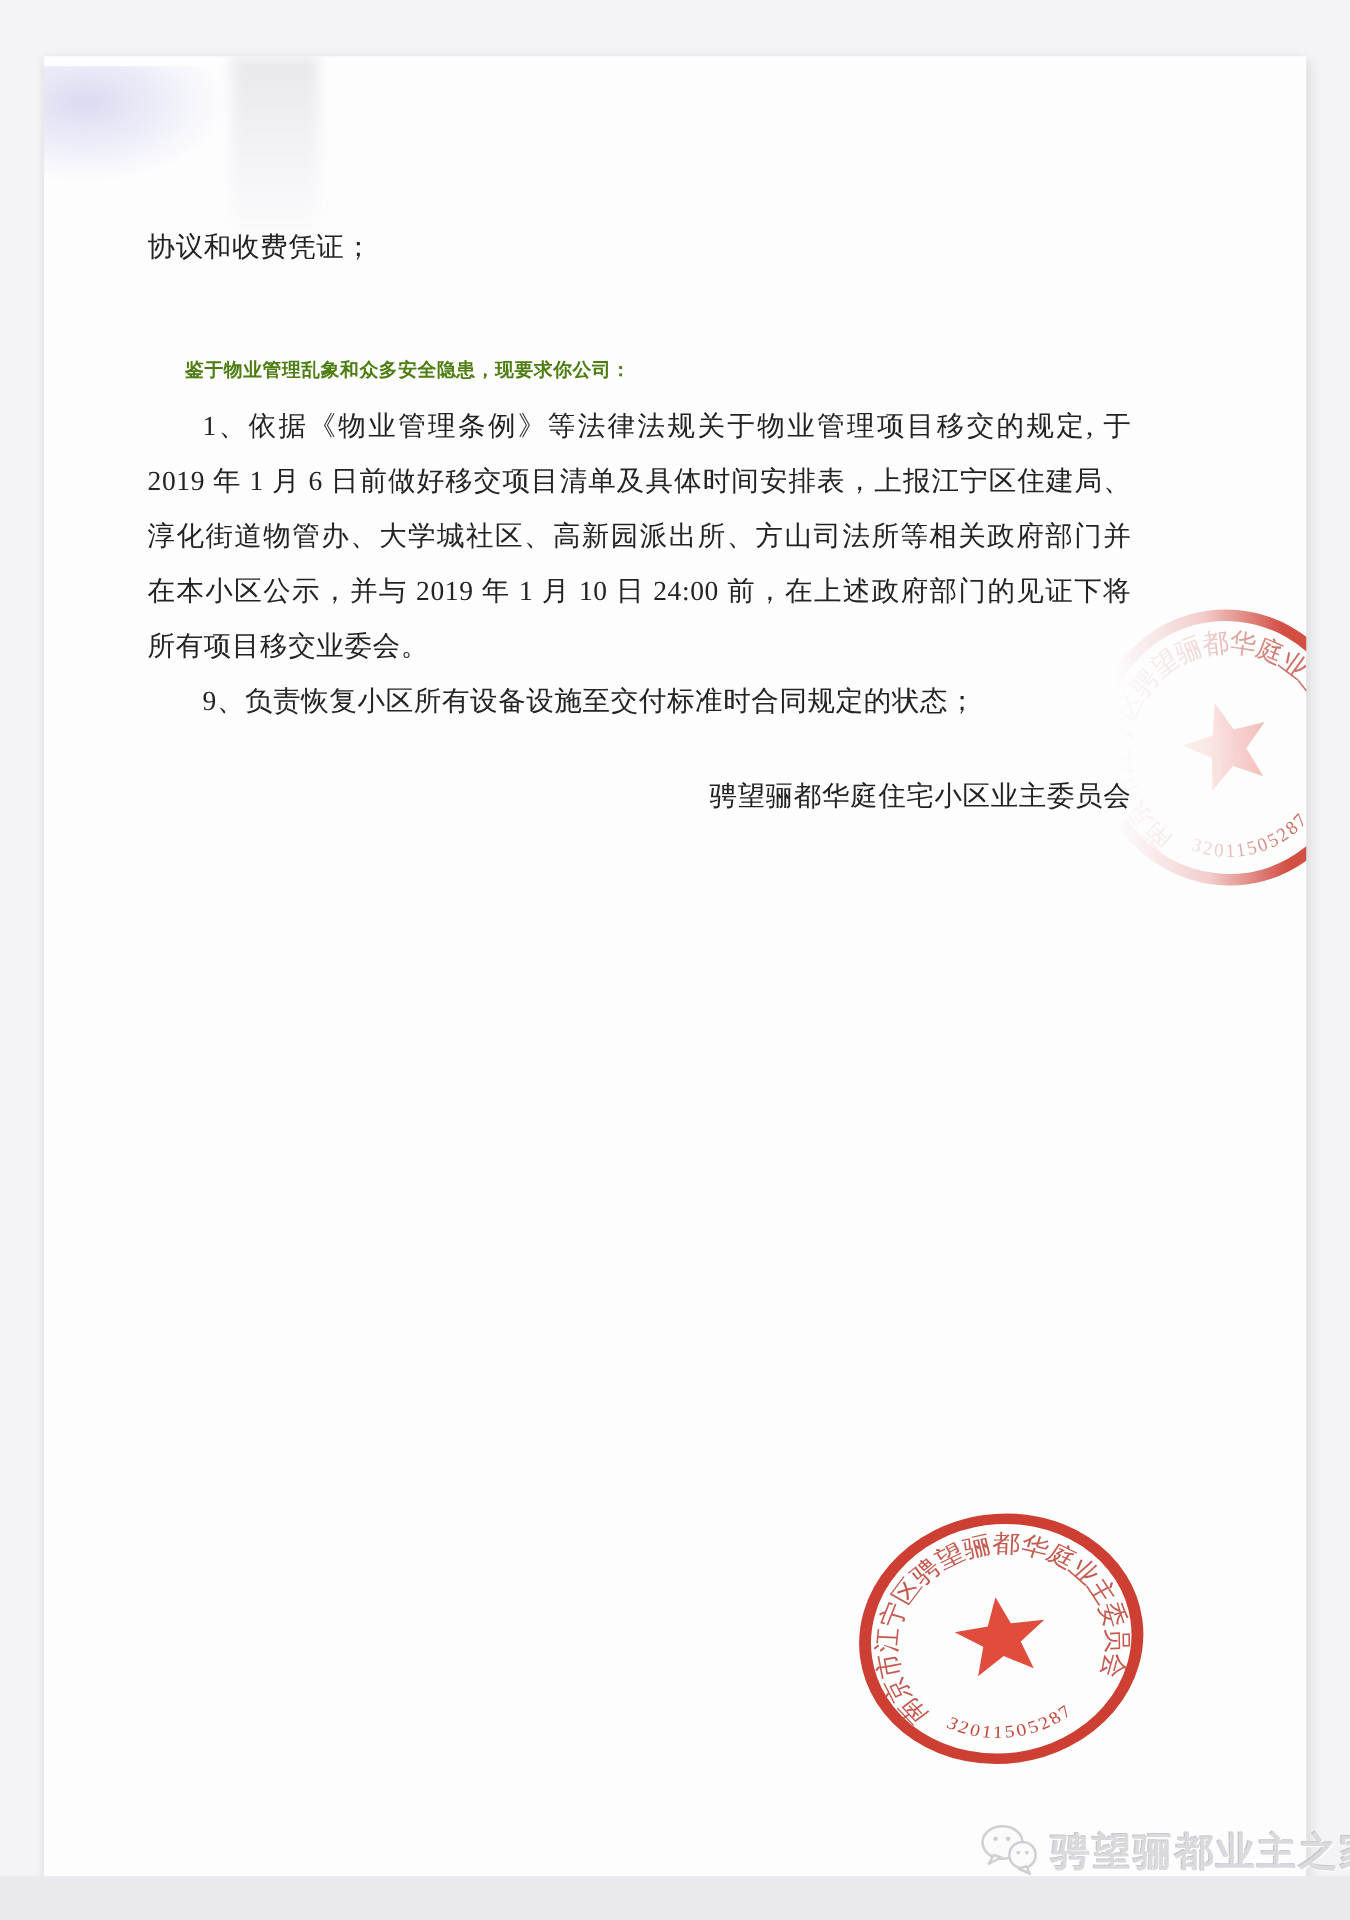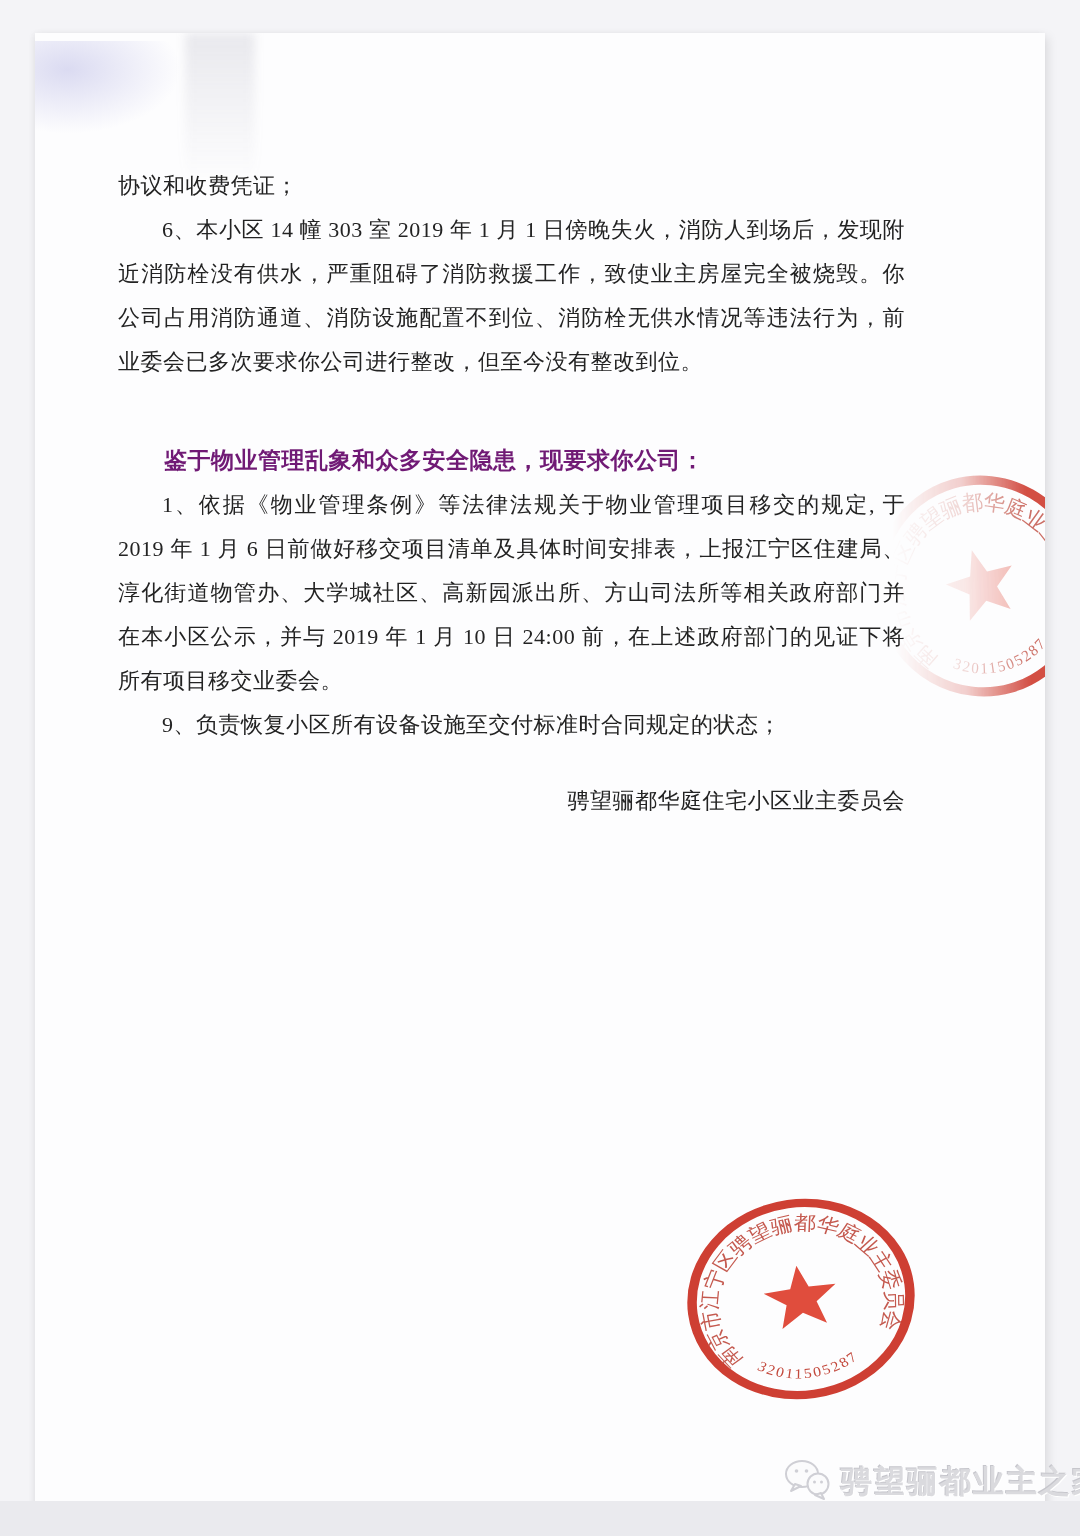--- a/index.html
+++ b/index.html
@@ -2,21 +2,21 @@
 <html><head>
 <meta charset="utf-8">
 <style>
   html,body{margin:0;padding:0;}
   body{
     width:1080px;height:1536px;position:relative;overflow:hidden;
     background:#f4f4f7;
     font-family:"Liberation Serif","DejaVu Serif",serif;
   }
   .page{
-    position:absolute;left:35px;top:33px;width:1010px;height:1475px;
+    position:absolute;left:35px;top:45px;width:1010px;height:1475px;
     background:#fdfdfe;
     box-shadow:0 1px 0 #d9d9de, 3px 4px 10px rgba(0,0,0,.10), -2px 0 6px rgba(0,0,0,.04);
     overflow:hidden;
   }
   .smudge-blue{
     position:absolute;left:0;top:8px;width:150px;height:95px;
     background:radial-gradient(ellipse at 22% 30%, rgba(120,120,205,.26), rgba(120,120,205,0) 68%);
     pointer-events:none;
   }
   .crease{
@@ -28,21 +28,21 @@
   .content{
     position:absolute;left:83px;top:0;width:787px;
     padding-top:131px;
     font-size:22px;line-height:44px;letter-spacing:.5px;
     color:#232323;
     text-align:justify;
   }
   .content p{margin:0;}
   .para{text-indent:2em;}
   .no-indent{text-indent:0;}
-  .heading{font-weight:bold;font-size:23px;text-indent:2em;margin-top:55px !important;color:#701a75;}
+  .heading{font-weight:bold;font-size:15px;text-indent:2em;margin-top:55px !important;color:#4d7c0f;}
   .mt9{margin-top:9px !important;}
   .mt40{margin-top:40px !important;}
   .sign-block{margin-top:32px;text-align:right;}
   .sign-org{letter-spacing:.5px;}
   .sign-date{letter-spacing:3px;margin-top:3px !important;}
 
   .seal{
     position:absolute;mix-blend-mode:multiply;pointer-events:none;
   }
   .seal-main{
@@ -77,21 +77,20 @@
 </style>
 </head>
 <body>
 
 <div class="page">
   <div class="smudge-blue"></div>
   <div class="crease"></div>
 
   <div class="content">
     <p class="no-indent">协议和收费凭证；</p>
-    <p class="para">6、本小区 14 幢 303 室 2019 年 1 月 1 日傍晚失火，消防人到场后，发现附近消防栓没有供水，严重阻碍了消防救援工作，致使业主房屋完全被烧毁。你公司占用消防通道、消防设施配置不到位、消防栓无供水情况等违法行为，前业委会已多次要求你公司进行整改，但至今没有整改到位。</p>
     <p class="heading">鉴于物业管理乱象和众多安全隐患，现要求你公司：</p>
     <p class="para">1、依据《物业管理条例》等法律法规关于物业管理项目移交的规定, 于 2019 年 1 月 6 日前做好移交项目清单及具体时间安排表，上报江宁区住建局、淳化街道物管办、大学城社区、高新园派出所、方山司法所等相关政府部门并在本小区公示，并与 2019 年 1 月 10 日 24:00 前，在上述政府部门的见证下将所有项目移交业委会。</p>
     <p class="para">9、负责恢复小区所有设备设施至交付标准时合同规定的状态；</p>
 
     <div class="sign-block">
       <p class="sign-org">骋望骊都华庭住宅小区业主委员会</p>
     </div>
   </div>
 
   <div class="seal seal-side">

